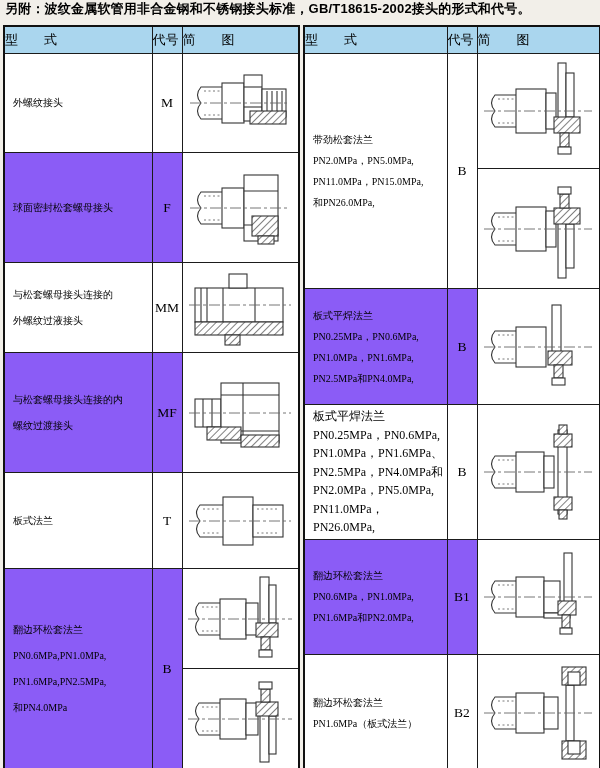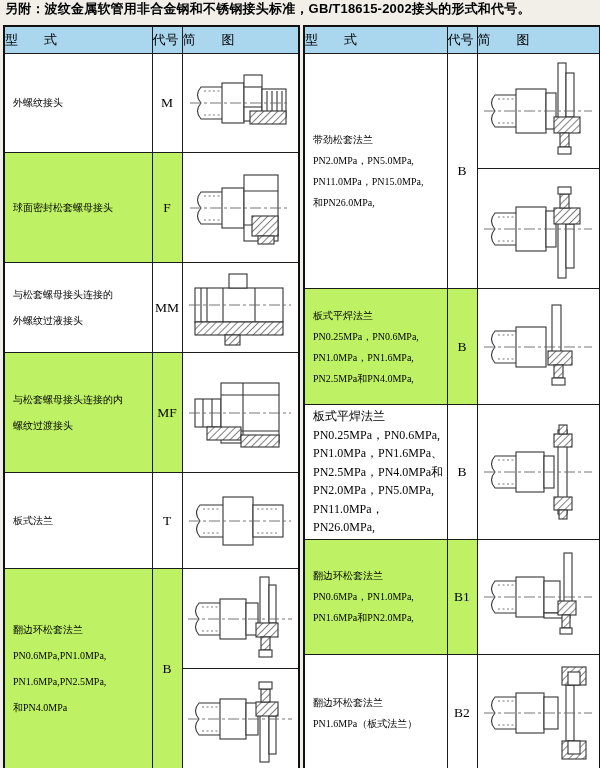--- a/index.html
+++ b/index.html
@@ -38,21 +38,21 @@
     font-size:10px;
     line-height:26px;
     padding:2px 3px 2px 8px;
     white-space:pre-line;
     text-align:left;
   }
   .rt td.type{line-height:21px;font-family:Liberation Serif, serif;}
   tr.tight td.type{line-height:18.5px;font-size:12px;}
   td.code{text-align:center;font-size:13.5px;}
   td.diag{text-align:center;background:#fff;}
-  tr.yellow td.type, tr.yellow td.code{background:#bef264;}
+  tr.yellow td.type, tr.yellow td.code{background:#8b5cf6;}
   svg.dg{display:inline-block;vertical-align:middle;}
 </style>
 </head>
 <body>
 
 <svg width="0" height="0" style="position:absolute" aria-hidden="true">
   <defs>
     <pattern id="hatch" width="5" height="5" patternUnits="userSpaceOnUse" patternTransform="rotate(45)">
       <rect width="5" height="5" fill="#fff"></rect>
       <line x1="0" y1="0" x2="0" y2="5" stroke="#555" stroke-width="1.5"></line>

